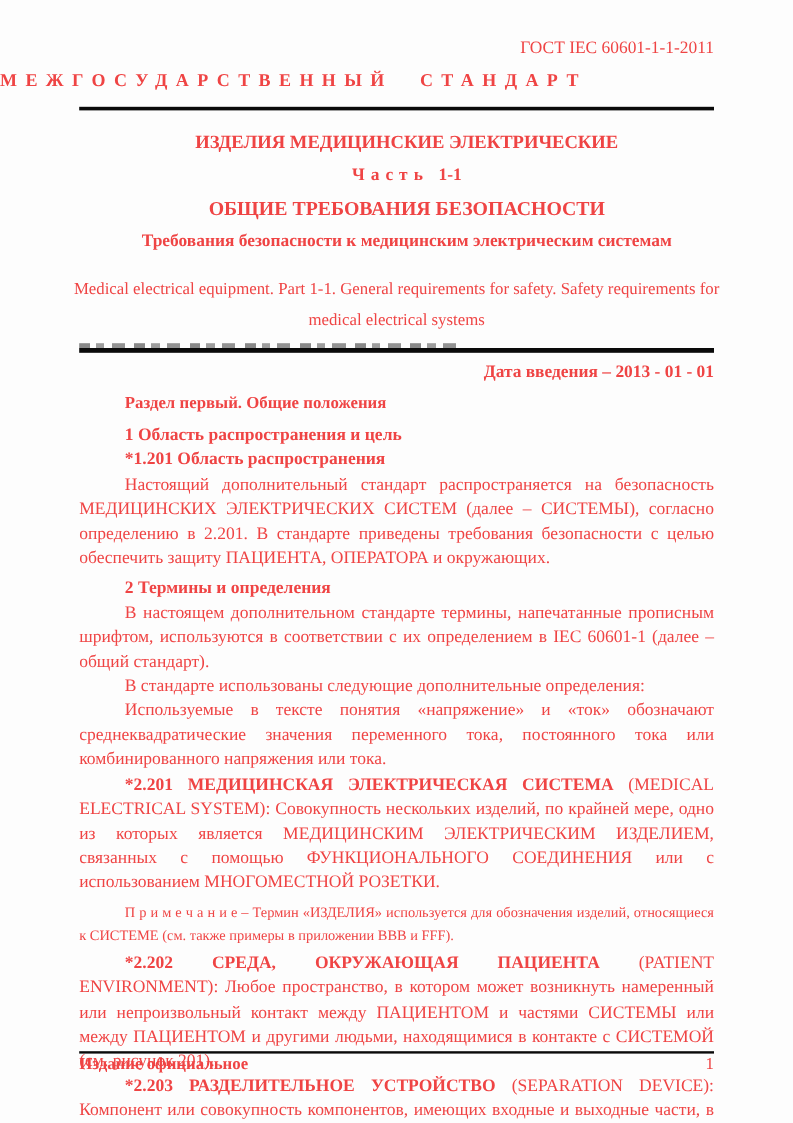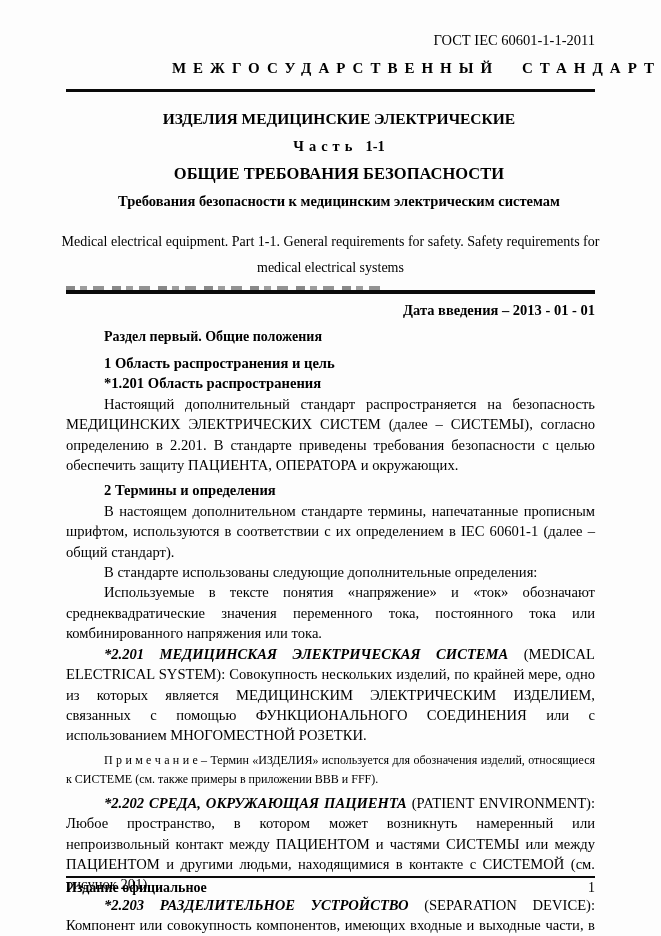--- a/index.html
+++ b/index.html
@@ -2,33 +2,33 @@
 <html lang="ru"><head>
 <meta charset="utf-8">
 <style>
   html, body { margin: 0; padding: 0; background: #e8e8e8; }
   .page {
     position: relative;
     width: 661px;
     height: 936px;
     margin: 0 auto;
     background: #fdfdfd;
-    color: #000000;
+    color: #ef4444;
     font-family: "Liberation Serif", "DejaVu Serif", serif;
     overflow: hidden;
   }
   .doc-code {
     position: absolute;
     top: 32px; right: 66px;
     font-size: 14.5px;
   }
   .standard-type {
     position: absolute;
     top: 60px; left: 0; right: 0;
-    text-align: right;
+    text-align: left;
     font-weight: bold;
     font-size: 15px;
     letter-spacing: 7px;
     word-spacing: 12px;
   }
   .rule1 {
     position: absolute;
     top: 89px; left: 66px; right: 66px;
     height: 3px; background: #0a0a0a;
   }
@@ -85,21 +85,21 @@
     font-size: 14.6px; font-weight: bold;
     padding-left: 38px;
     margin: 0;
   }
   .h-terms { margin-top: 5px; }
   .body-p {
     margin: 0;
     text-align: justify;
     text-indent: 38px;
   }
-  .term { font-weight: bold; font-style: italic; }
+  .term { font-weight: bold; }
   .note-p {
     margin: 5px 0 4px 0;
     font-size: 12px;
     line-height: 19px;
     text-align: justify;
     text-indent: 38px;
   }
   .footer-rule {
     position: absolute;
     top: 876px; left: 66px; right: 66px;

